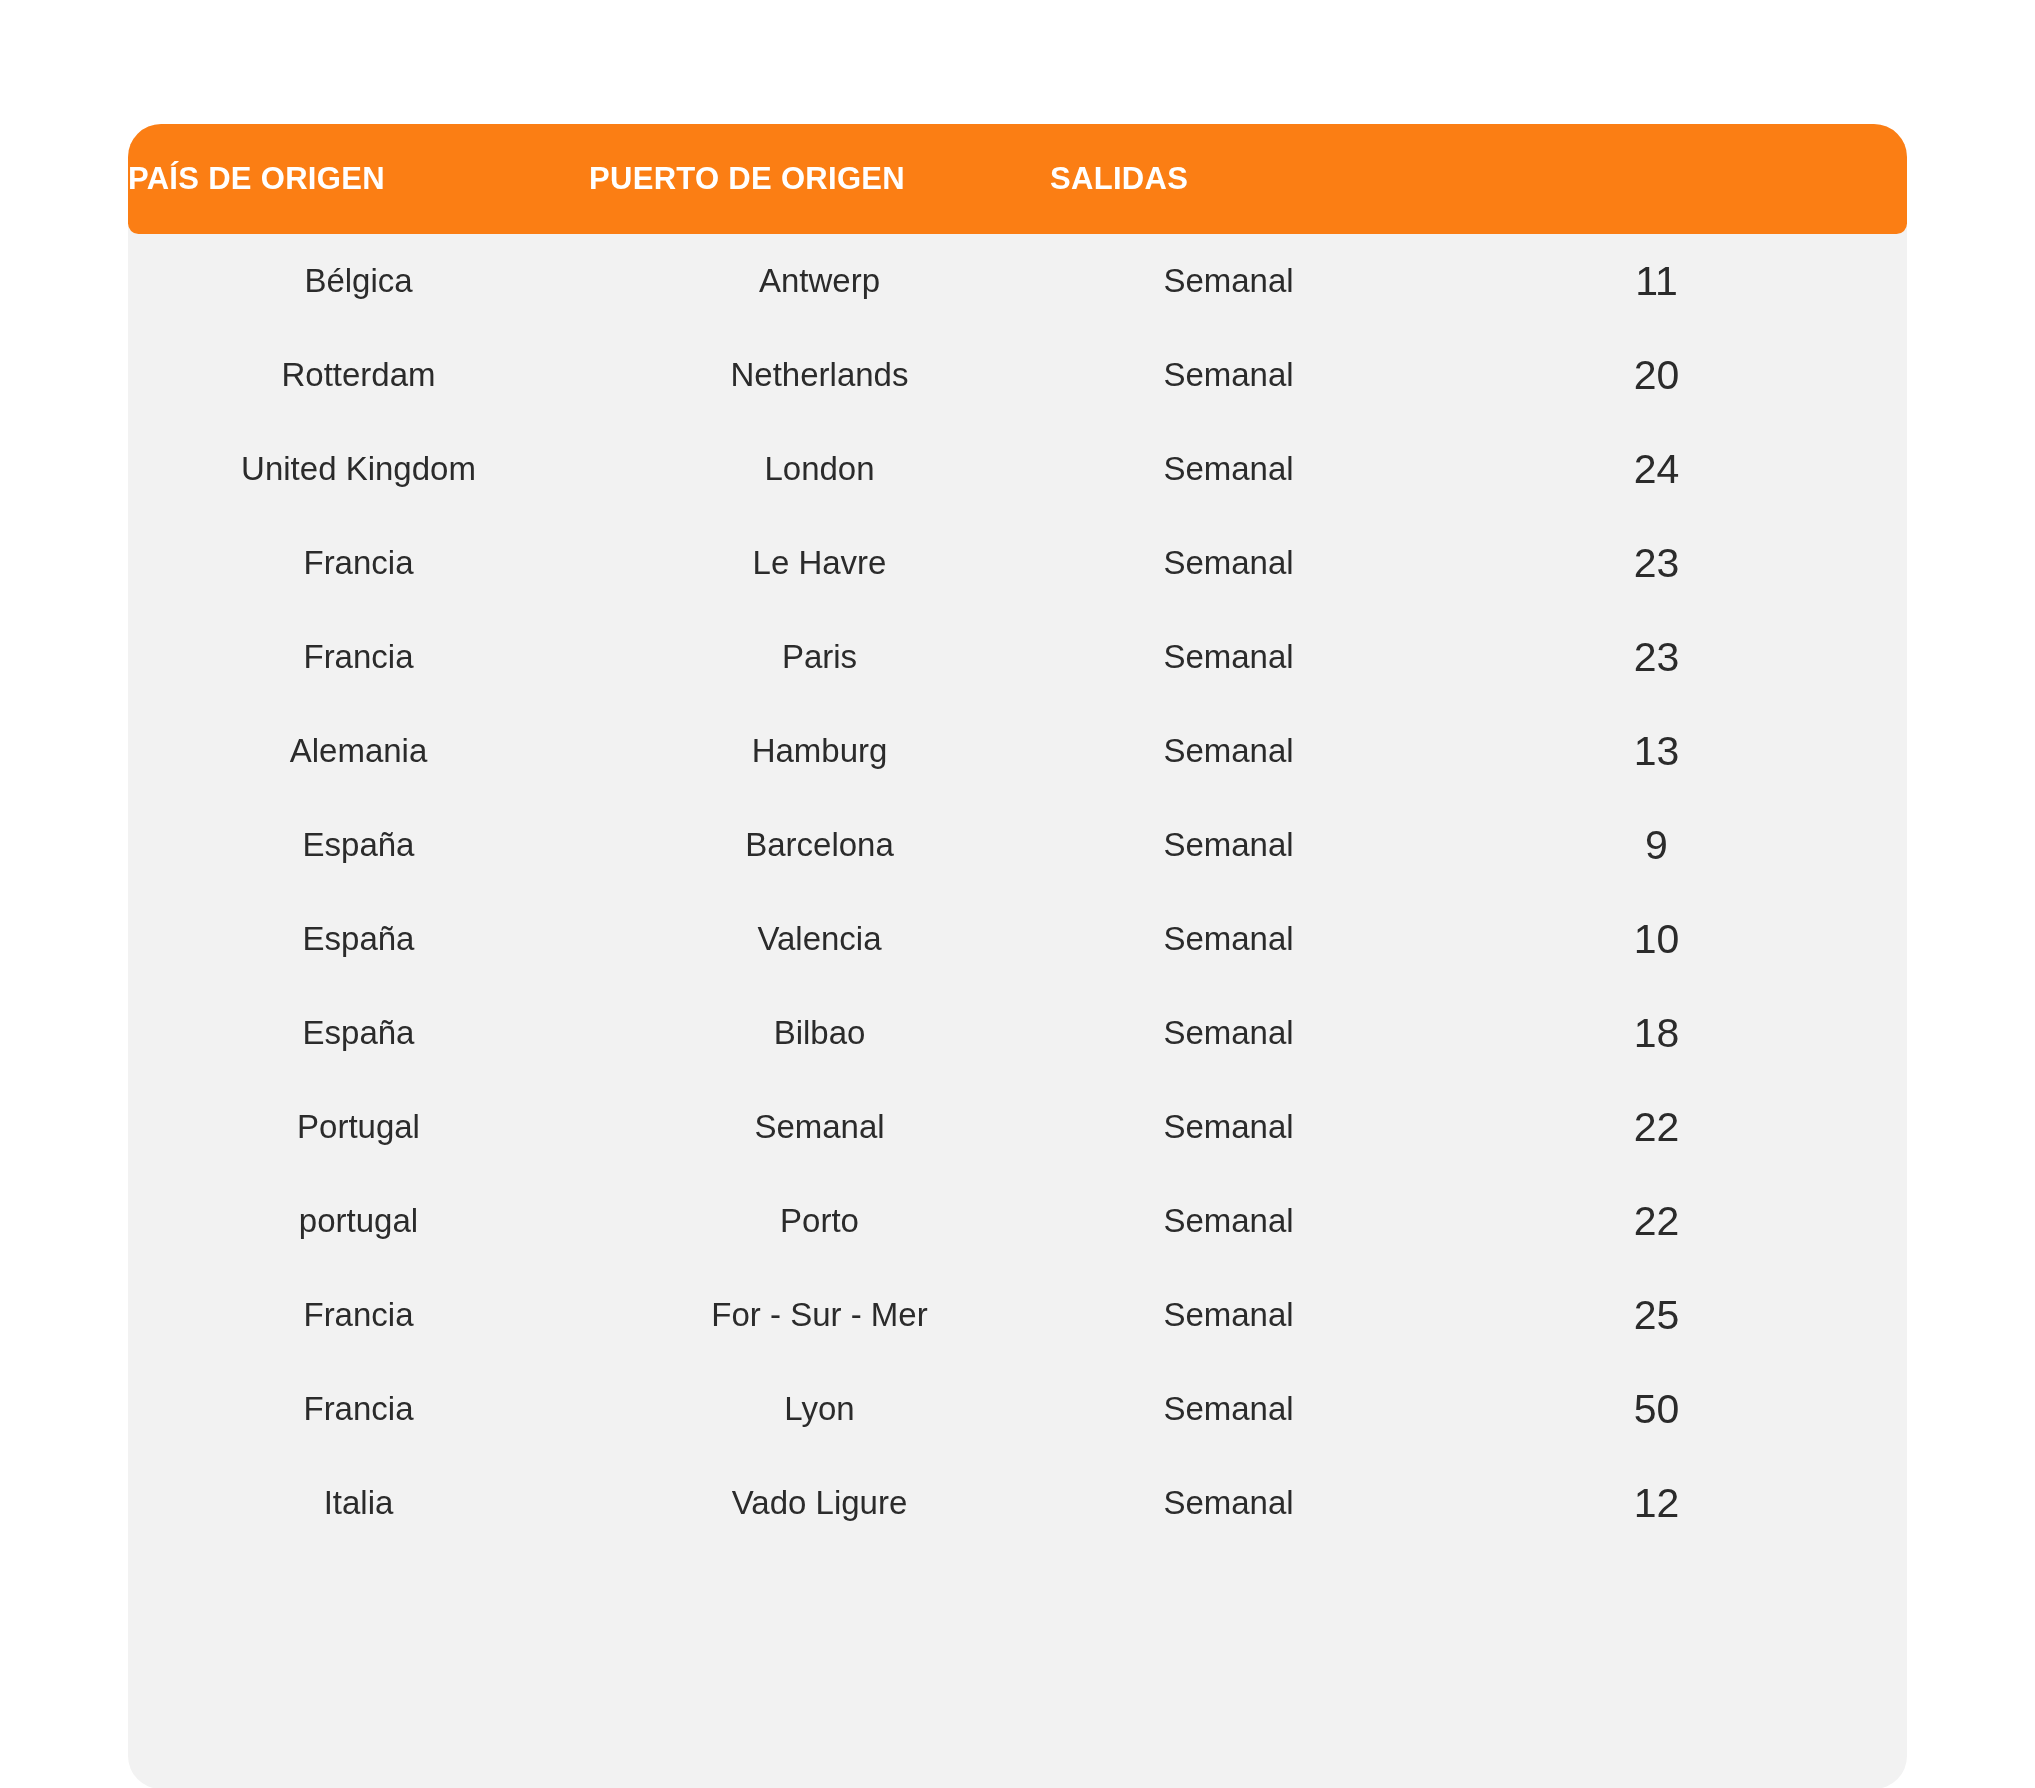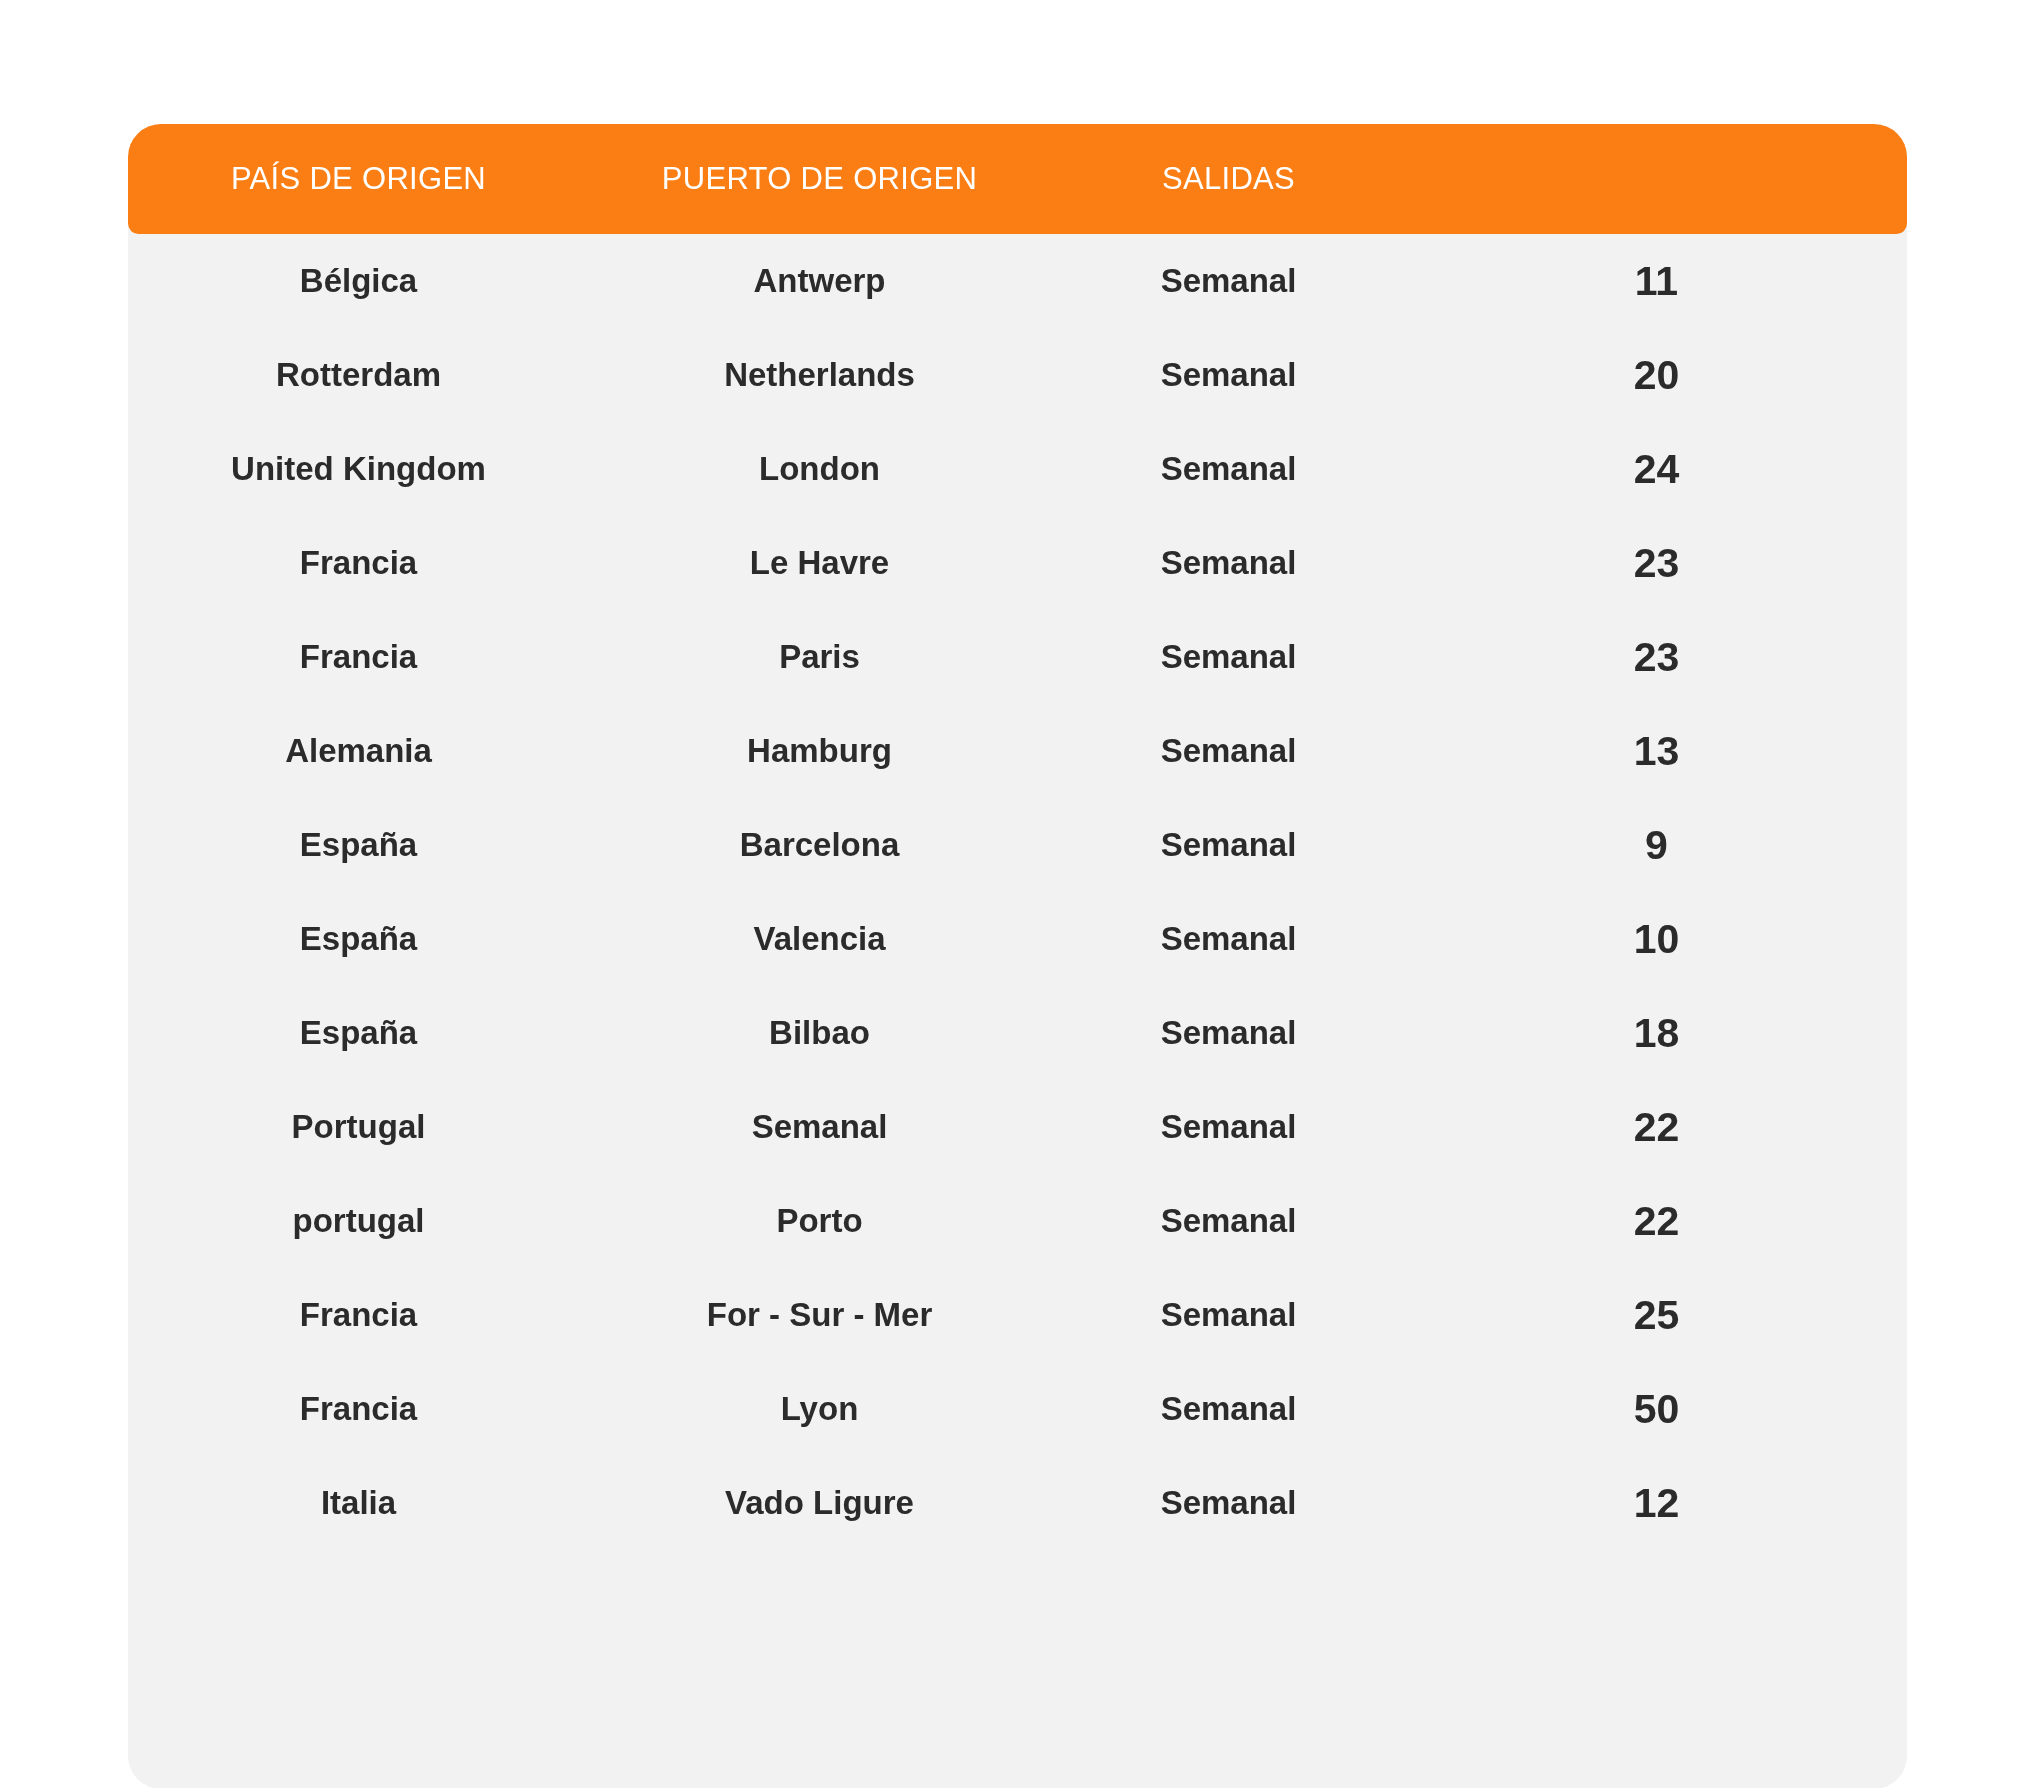--- a/index.html
+++ b/index.html
@@ -41,23 +41,23 @@
     background: #fb7e14;
     border-radius: 10.4px;
     display: flex;
     align-items: center;
     box-sizing: border-box;
   }
 
   .th {
     color: #ffffff;
     font-size: 31px;
-    font-weight: normal;
+    font-weight: bold;
     letter-spacing: 0.3px;
-    text-align: center;
+    text-align: left;
     white-space: nowrap;
   }
 
   .col-1 { width: 461px; }
   .col-2 { width: 461px; }
   .col-3 { width: 357px; }
   .col-4 { width: 499px; }
 
   .table-body {
     position: absolute;
@@ -70,21 +70,21 @@
     display: flex;
     align-items: center;
     height: 94px;
   }
 
   .td {
     font-size: 33px;
     color: #2b2b2b;
     text-align: center;
     white-space: nowrap;
-    font-weight: 700;
+    font-weight: 400;
   }
 
   .td.num {
     font-size: 41px;
   }
 </style>
 </head>
 <body>
 
 <div class="page">

